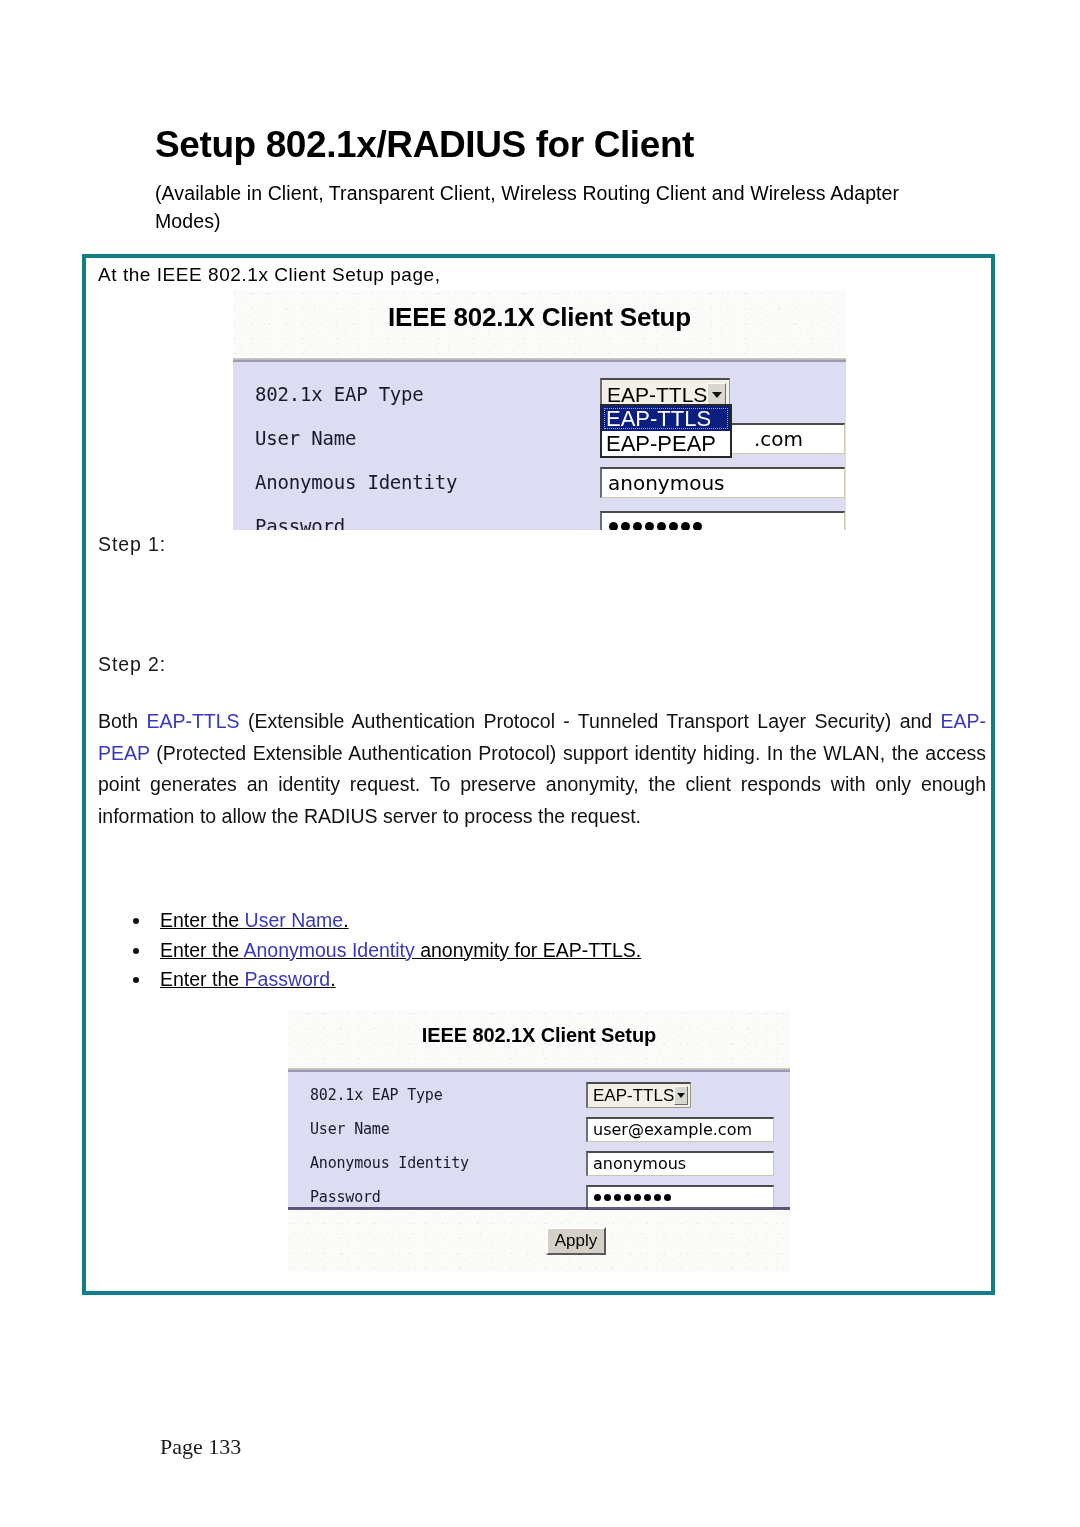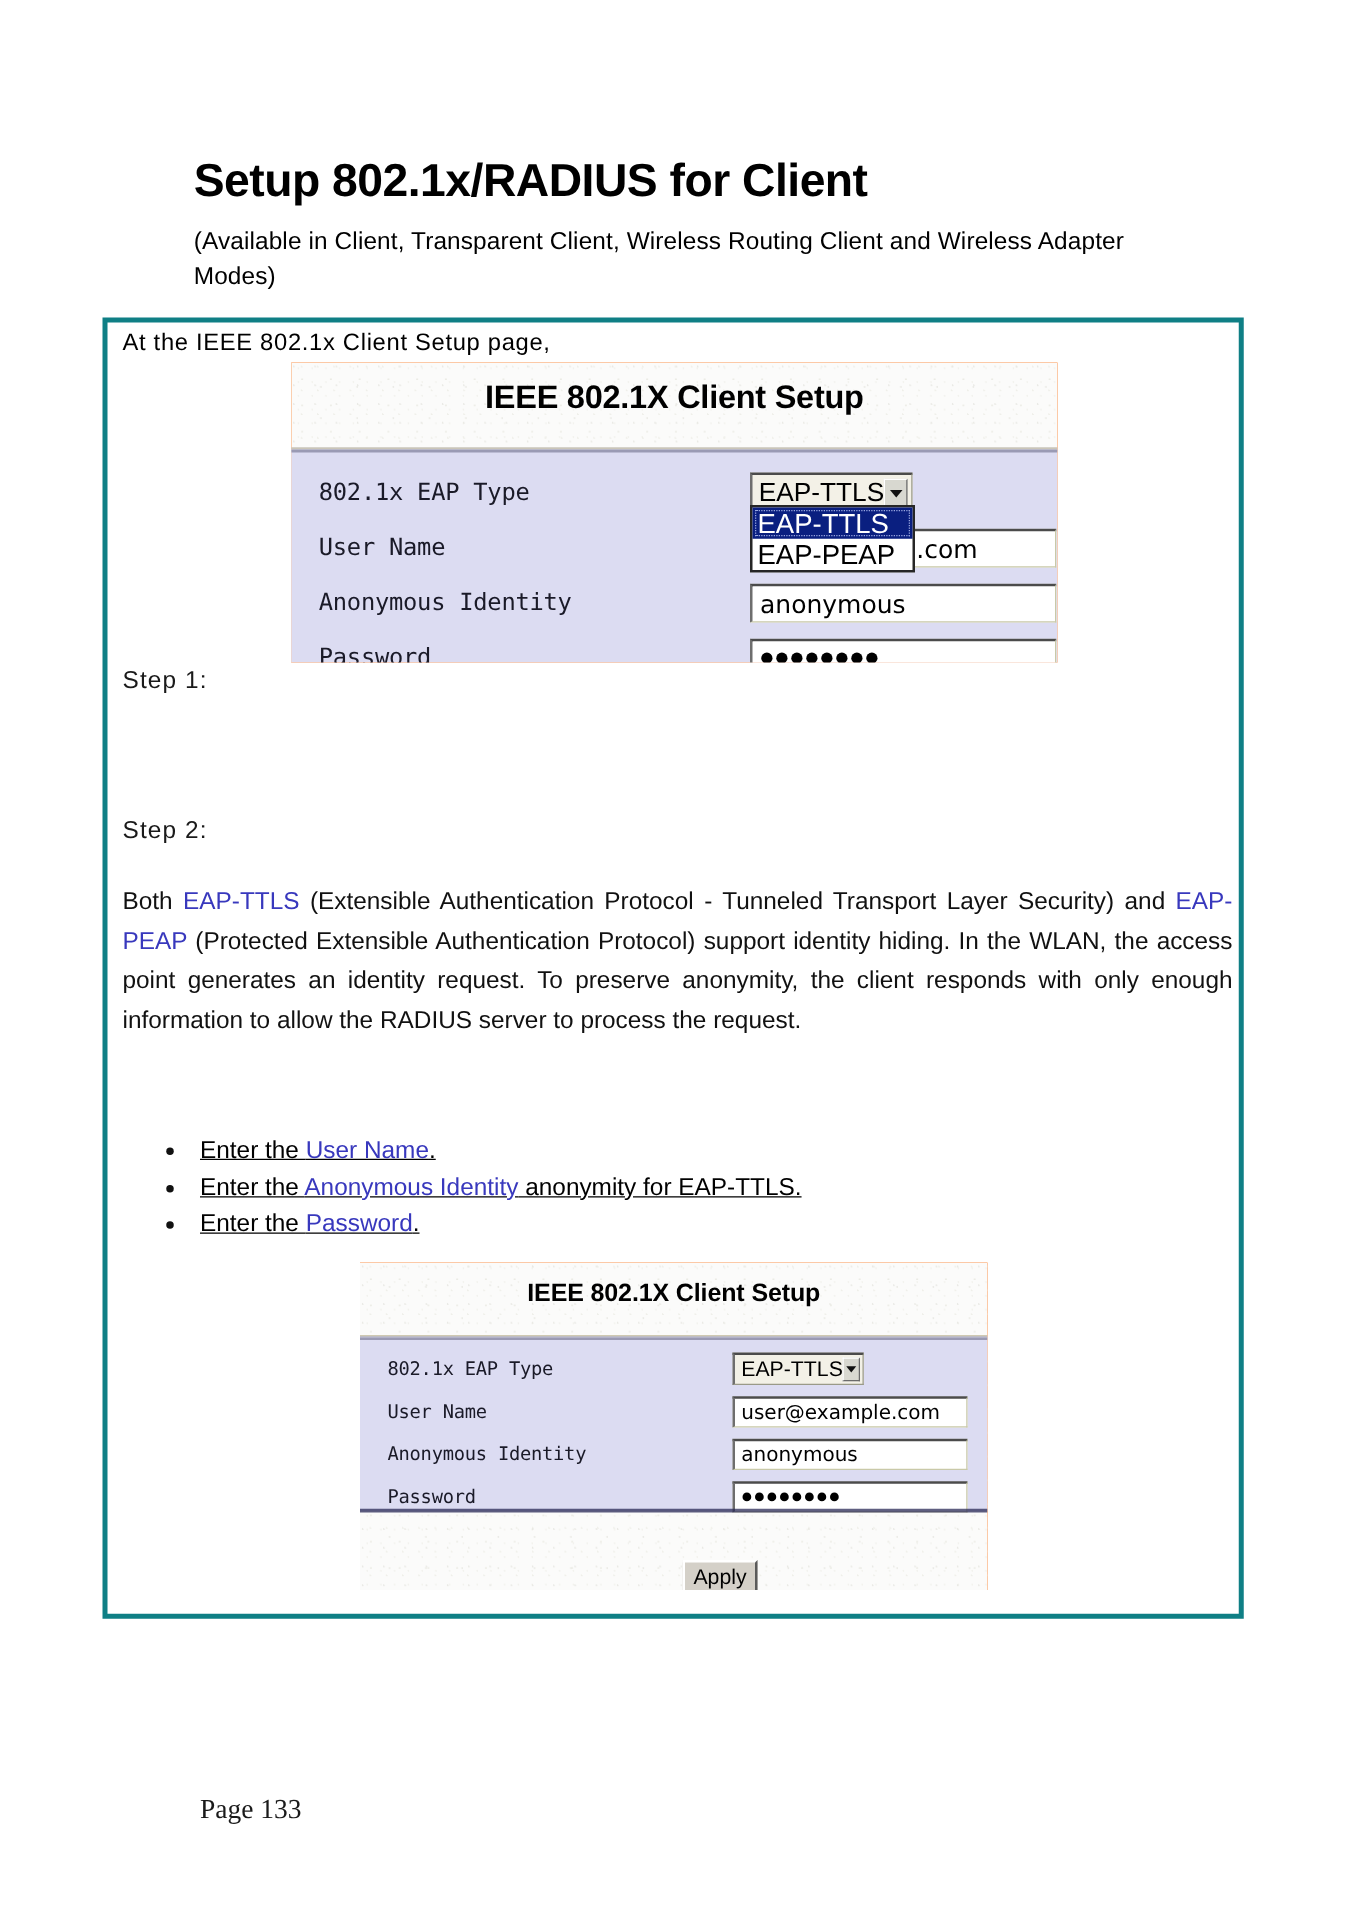--- a/index.html
+++ b/index.html
@@ -59,21 +59,21 @@
     position: absolute;
     left: 98px;
     top: 264px;
     font-size: 19px;
     letter-spacing: 0.55px;
   }
 
   
   .shot {
     position: absolute;
-    background: #f97316;
+    background: #fca5a5;
     overflow: hidden;
   }
   .shot-noise {
     position: absolute;
     inset: 0;
     background-color: #fbfbfa;
     background-image:
       radial-gradient(circle at 12% 22%, #e9e9e4 0.6px, transparent 0.9px),
       radial-gradient(circle at 38% 64%, #ececE6 0.6px, transparent 0.9px),
       radial-gradient(circle at 63% 18%, #eeeee8 0.6px, transparent 0.9px),
@@ -297,21 +297,21 @@
           <span class="arrowbox" style="width:23px; height:23px; margin-right:3px;">
             <span class="caret"></span>
           </span>
         </div>
       </div>
 
       <div class="frow" style="top:58px; height:36px;">
         <div class="flabel" style="position:absolute; left:22px; font-size:19px;">User Name</div>
         <div class="ftext" style="position:absolute; left:367px; width:245px; height:31px; padding-left:6px;">
             <span style="display:inline-block; width:125px;"></span>
-            <span style="font-size:20px;">.com</span>
+            <span style="font-size:20px;padding-left:21px;">.com</span>
         </div>
       </div>
 
       <div class="frow" style="top:102px; height:36px;">
         <div class="flabel" style="position:absolute; left:22px; font-size:19px;">Anonymous Identity</div>
         <div class="ftext" style="position:absolute; left:367px; width:245px; height:31px; padding-left:6px;">
           <span style="font-size:20px;">anonymous</span>
         </div>
       </div>
 
@@ -405,20 +405,20 @@
               <i style="width:7px;height:7px;"></i>
             <i style="width:7px;height:7px;"></i>
               <i style="width:7px;height:7px;"></i>
           </span>
         </div>
       </div>
     </div>
 
     <div class="shot-footrule" style="top:197px;"></div>
 
-    <div class="apply-btn" style="left:258px; top:238px; width:60px; height:28px;">
+    <div class="apply-btn" style="left:258px; top:217px; width:60px; height:28px;">
       <span style="font-size:17px;">Apply</span>
     </div>
   </div>
 
   <div class="page-number">Page 133</div>
 
 </div>
 
 </body></html>

